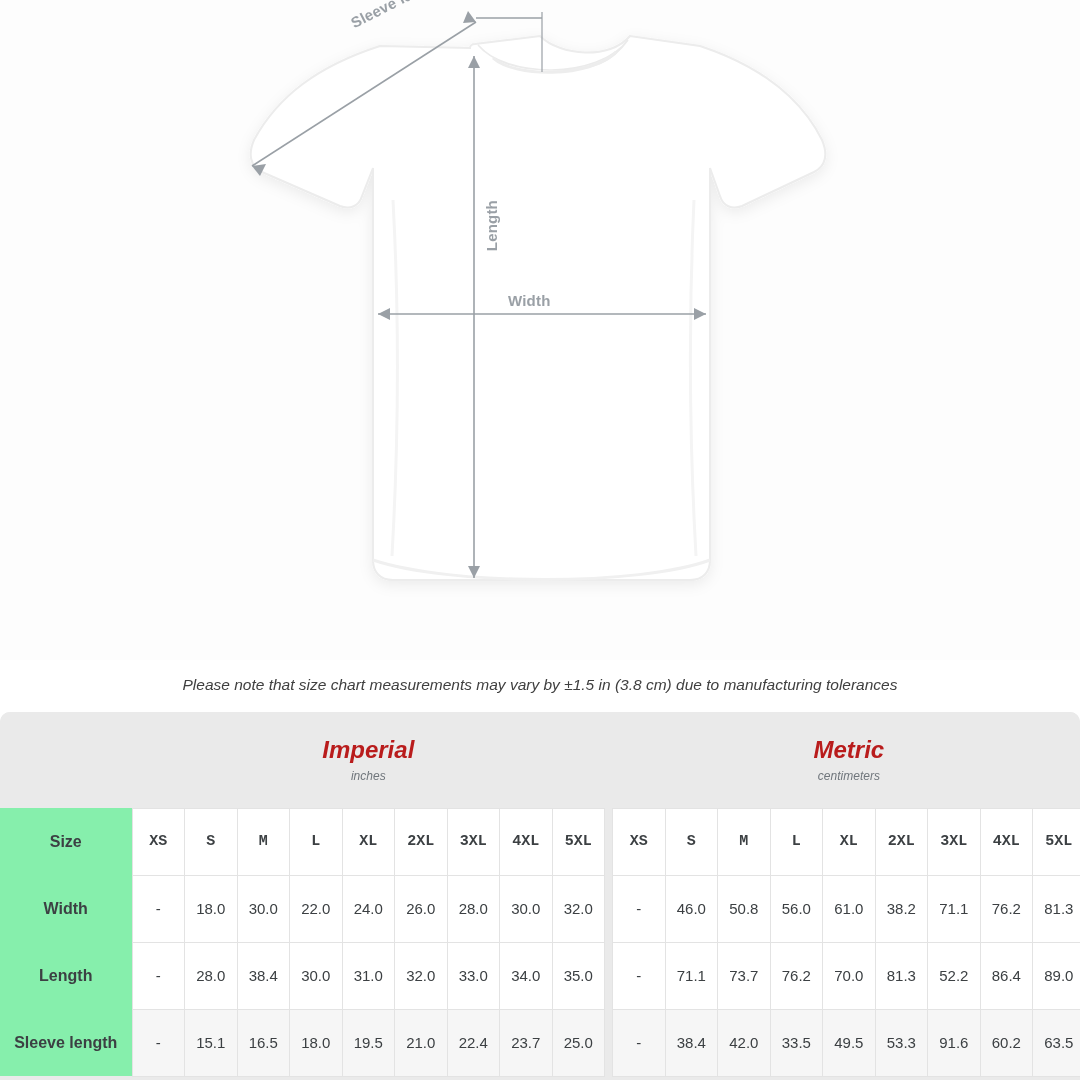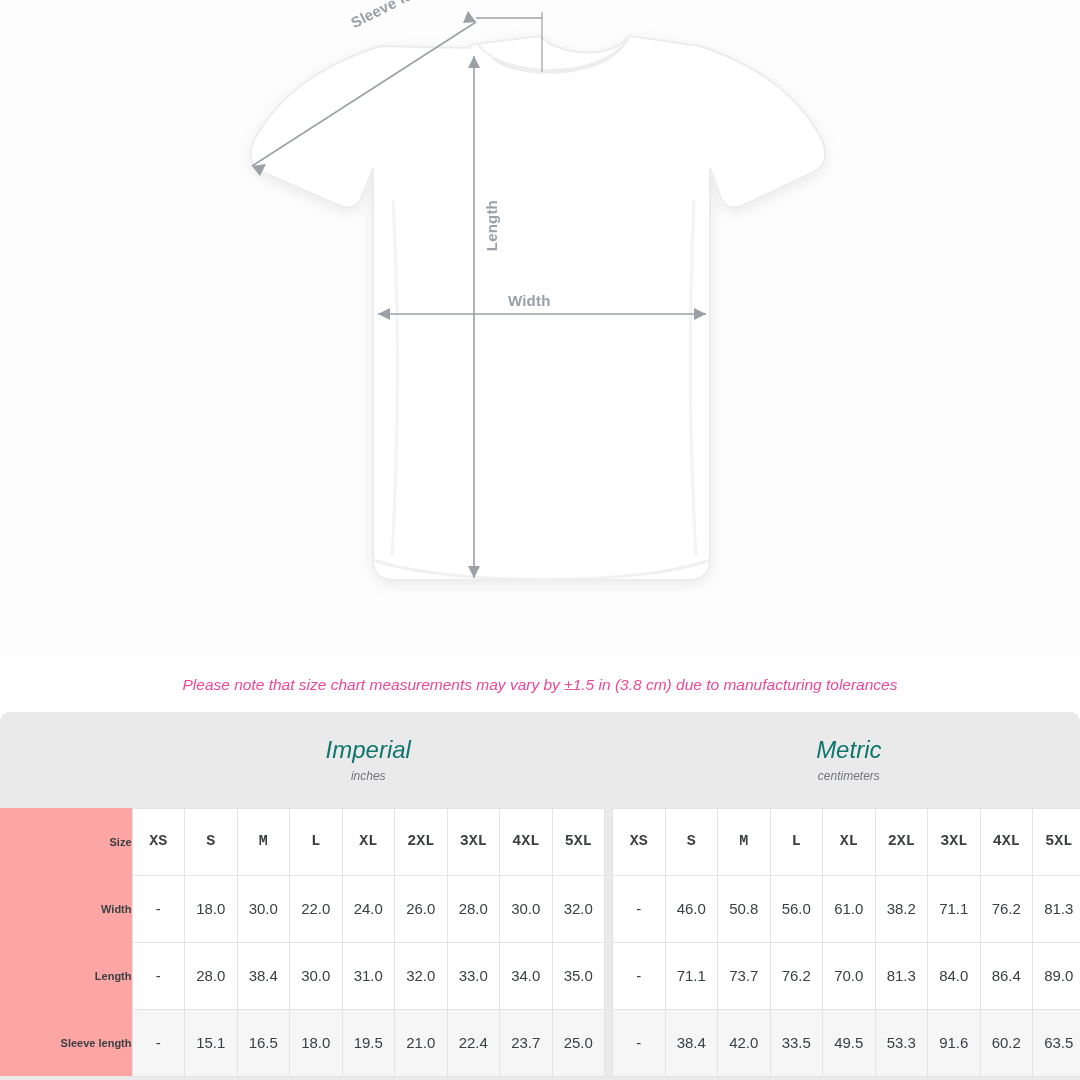--- a/index.html
+++ b/index.html
@@ -45,21 +45,21 @@
   }
   #width-label { left: 508px; top: 292px; }
 
   
   #note {
     position: absolute;
     top: 676px; left: 0; width: 1080px;
     text-align: center;
     font-style: italic;
     font-size: 15.5px;
-    color: #ec4899;
+    color: #404040;
   }
 
   
   #table-wrap {
     position: absolute;
     top: 712px; left: 0;
     width: 1080px;
     height: 368px;
     background: #eaeaea;
     border-top-left-radius: 10px;
@@ -74,23 +74,23 @@
   td, th { padding: 0; }
 
   .unit-head {
     height: 96px;
     text-align: center;
     background: #eaeaea;
     border: none;
   }
   .unit-name {
     font-style: italic;
-    font-weight: normal;
+    font-weight: bold;
     font-size: 24px;
-    color: #0f766e;
+    color: #b91c1c;
     line-height: 1.1;
   }
   .unit-sub {
     font-style: italic;
     font-size: 12px;
     color: #70767c;
     margin-top: 6px;
   }
 
   .colgap { background: #eaeaea; border: none !important; width: 8px; }
@@ -100,25 +100,25 @@
     border: 1px solid #e3e3e3;
     text-align: center;
     font-size: 15px;
     color: #3c4043;
     height: 67px;
   }
   th.size-cell { font-weight: bold; font-family: Liberation Mono, monospace; }
   tr.alt td.size-cell { background: #f6f6f6; }
 
   td.rowhead, th.rowhead {
-    background: #fca5a5;
+    background: #86efac;
     border: none;
-    text-align: right;
+    text-align: center;
     font-weight: bold;
-    font-size: 11px;
+    font-size: 16px;
     color: #3c4043;
     height: 67px;
     width: 132px;
   }
 </style>
 </head>
 <body>
 
 <div id="root">
 
@@ -269,21 +269,21 @@
           <td class="size-cell">33.0</td>
           <td class="size-cell">34.0</td>
           <td class="size-cell">35.0</td>
           <td class="colgap"></td>
           <td class="size-cell">-</td>
           <td class="size-cell">71.1</td>
           <td class="size-cell">73.7</td>
           <td class="size-cell">76.2</td>
           <td class="size-cell">70.0</td>
           <td class="size-cell">81.3</td>
-          <td class="size-cell">84.0</td>
+          <td class="size-cell">52.2</td>
           <td class="size-cell">86.4</td>
           <td class="size-cell">89.0</td>
         </tr>
 
         <tr class="alt">
           <td class="rowhead">Sleeve length</td>
           <td class="size-cell">-</td>
           <td class="size-cell">15.1</td>
           <td class="size-cell">16.5</td>
           <td class="size-cell">18.0</td>

